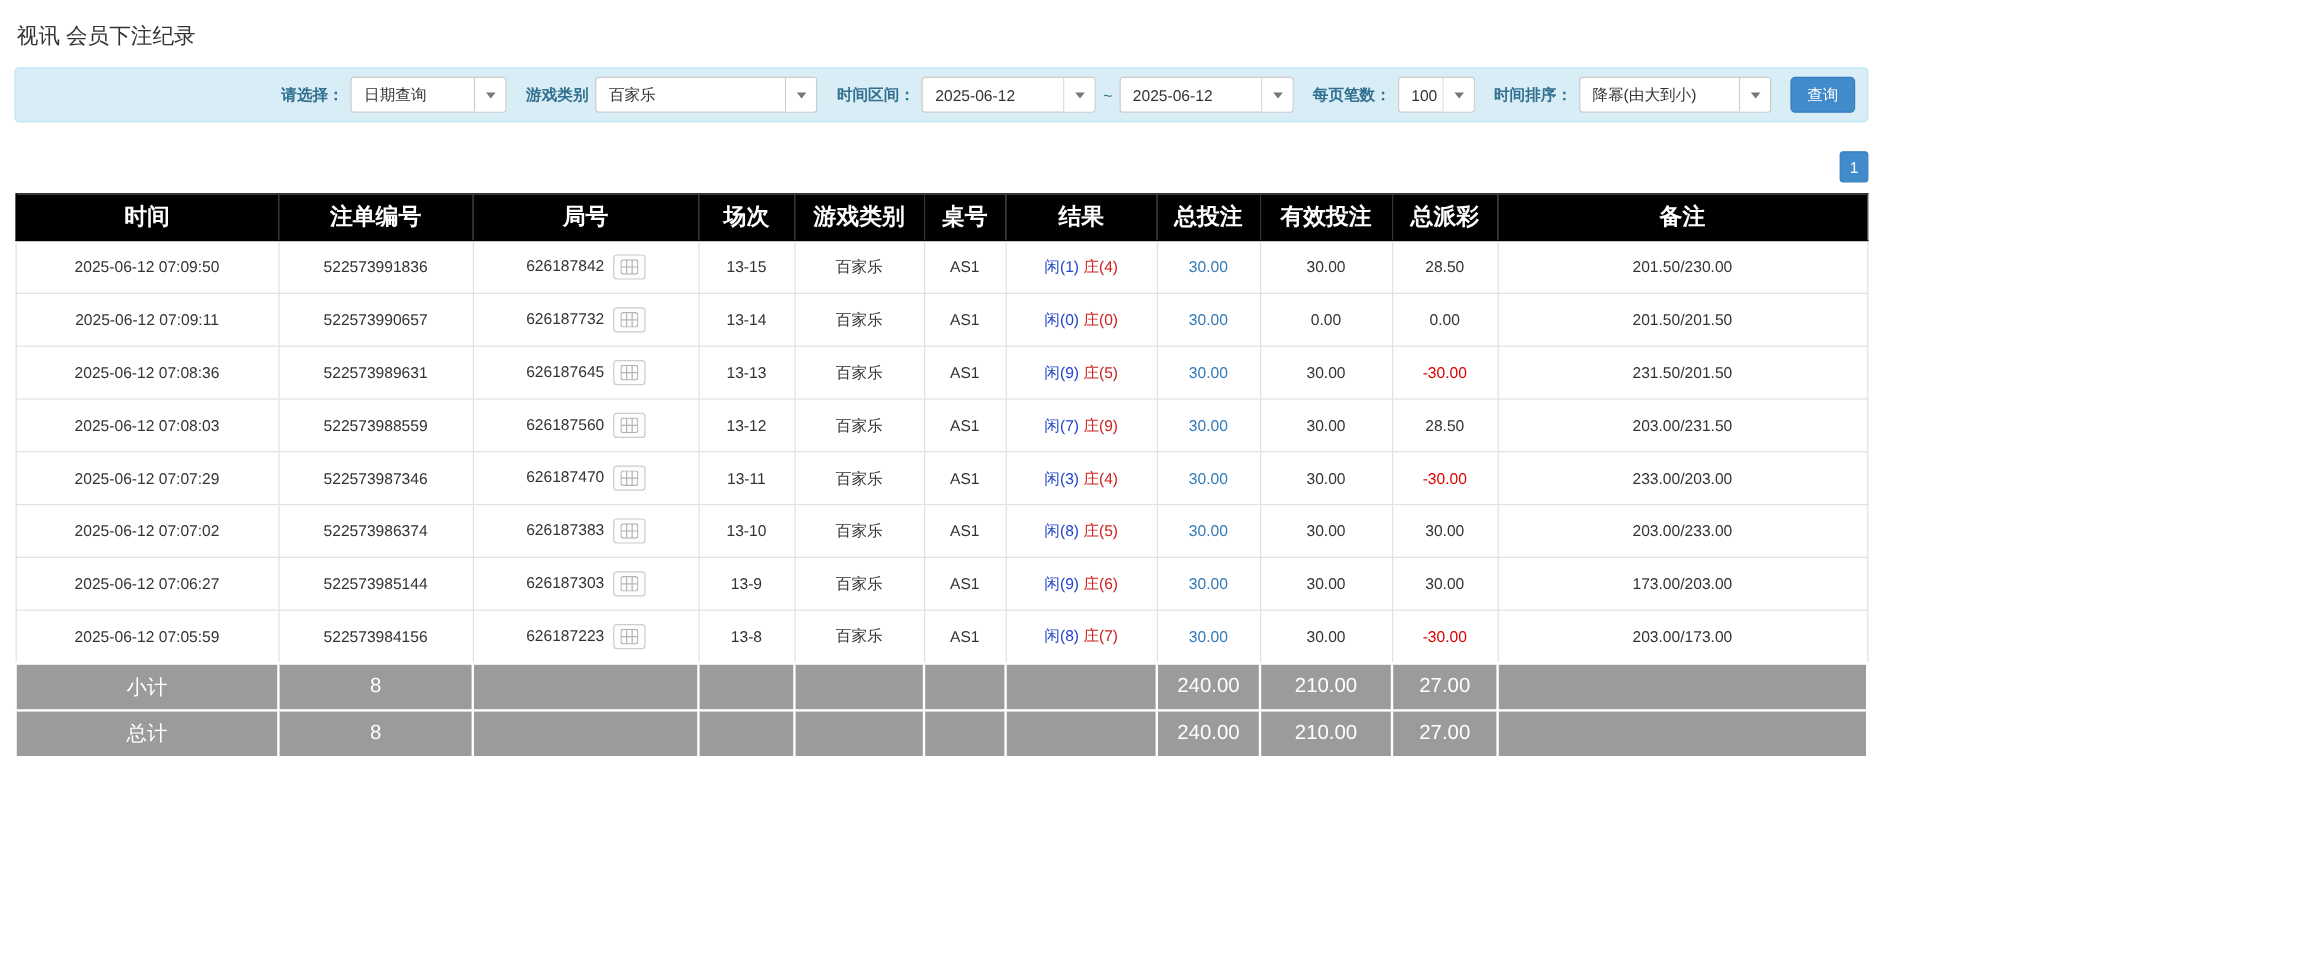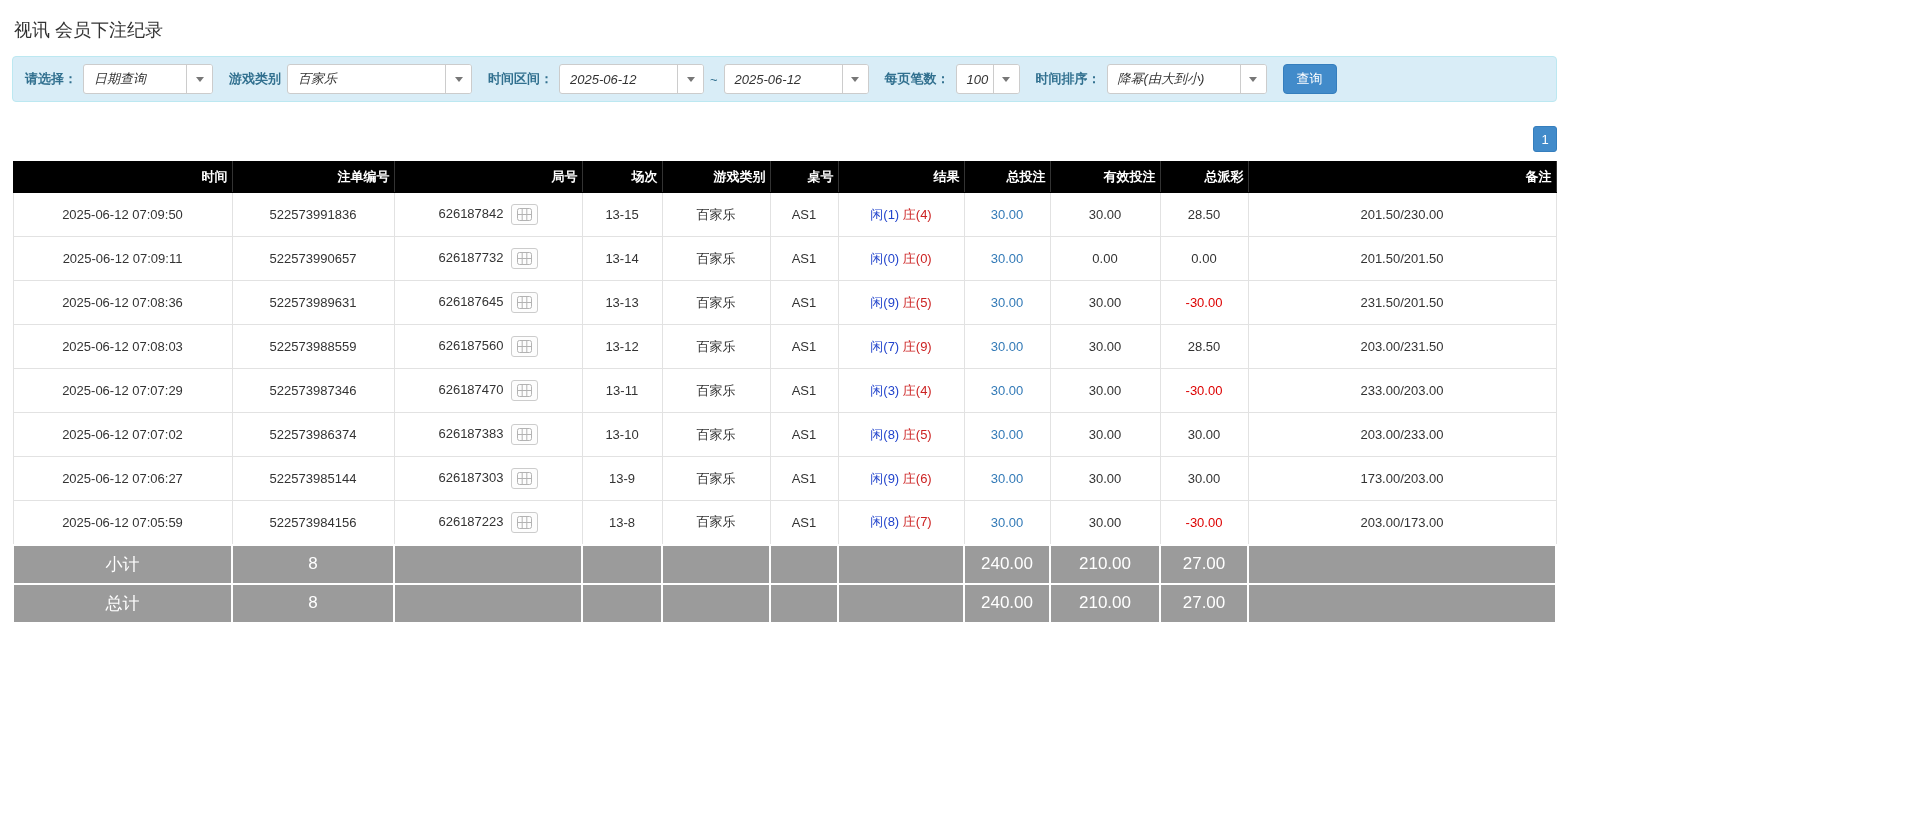--- a/index.html
+++ b/index.html
@@ -14,35 +14,36 @@
 
   
   .filter-bar {
     background: #d9edf7;
     border: 1px solid #bce8f1;
     border-radius: 4px;
     padding: 7px 10px;
     display: flex;
     align-items: center;
     height: 46px;
+    justify-content: flex-end;
   }
   .flabel { color: #31708f; font-weight: bold; margin: 0 6px 0 16px; white-space: nowrap; }
   .flabel.first { margin-left: 2px; }
   .tilde { color: #31708f; margin: 0 6px; }
   .dropdown {
     background: #fff;
     border: 1px solid #ccc;
     border-radius: 3px;
     height: 30px;
     display: inline-flex;
     align-items: center;
     justify-content: space-between;
     cursor: pointer;
   }
-  .dd-value { padding: 0 10px; white-space: nowrap; overflow: hidden; color: #333; font-style: italic; }
+  .dd-value { padding: 0 10px; white-space: nowrap; overflow: hidden; color: #333; }
   .dd-caret {
     width: 26px; height: 28px;
     border-left: 1px solid #ccc;
     display: flex; align-items: center; justify-content: center;
     background: #fff; border-radius: 0 2px 2px 0;
     flex: none;
   }
   .caret { width: 0; height: 0; border-left: 4px solid transparent; border-right: 4px solid transparent; border-top: 5px solid #777; }
   .w130 { width: 130px; } .w185 { width: 185px; } .w145 { width: 145px; } .w72 { width: 64px; } .w160 { width: 160px; }
   .search-btn {
@@ -74,22 +75,22 @@
     border: 1px solid #357ebd; border-radius: 3px;
     min-width: 24px; height: 26px; padding: 0 6px;
     font-size: 13px; cursor: pointer;
     font-family: inherit;
   }
 
   
   table { width: 100%; border-collapse: collapse; table-layout: fixed; }
   thead th {
     background: #000; color: #fff;
-    font-weight: bold; font-size: 13px;
-    padding: 6px 4px; text-align: right;
+    font-weight: bold; font-size: 19px;
+    padding: 6px 4px; text-align: center;
     border: 1px solid #000; border-right: 1px solid #333;
   }
   tbody td {
     border: 1px solid #e2e2e2;
     text-align: center;
     padding: 6px 4px;
     height: 44px;
     color: #333;
     background: #fff;
   }

